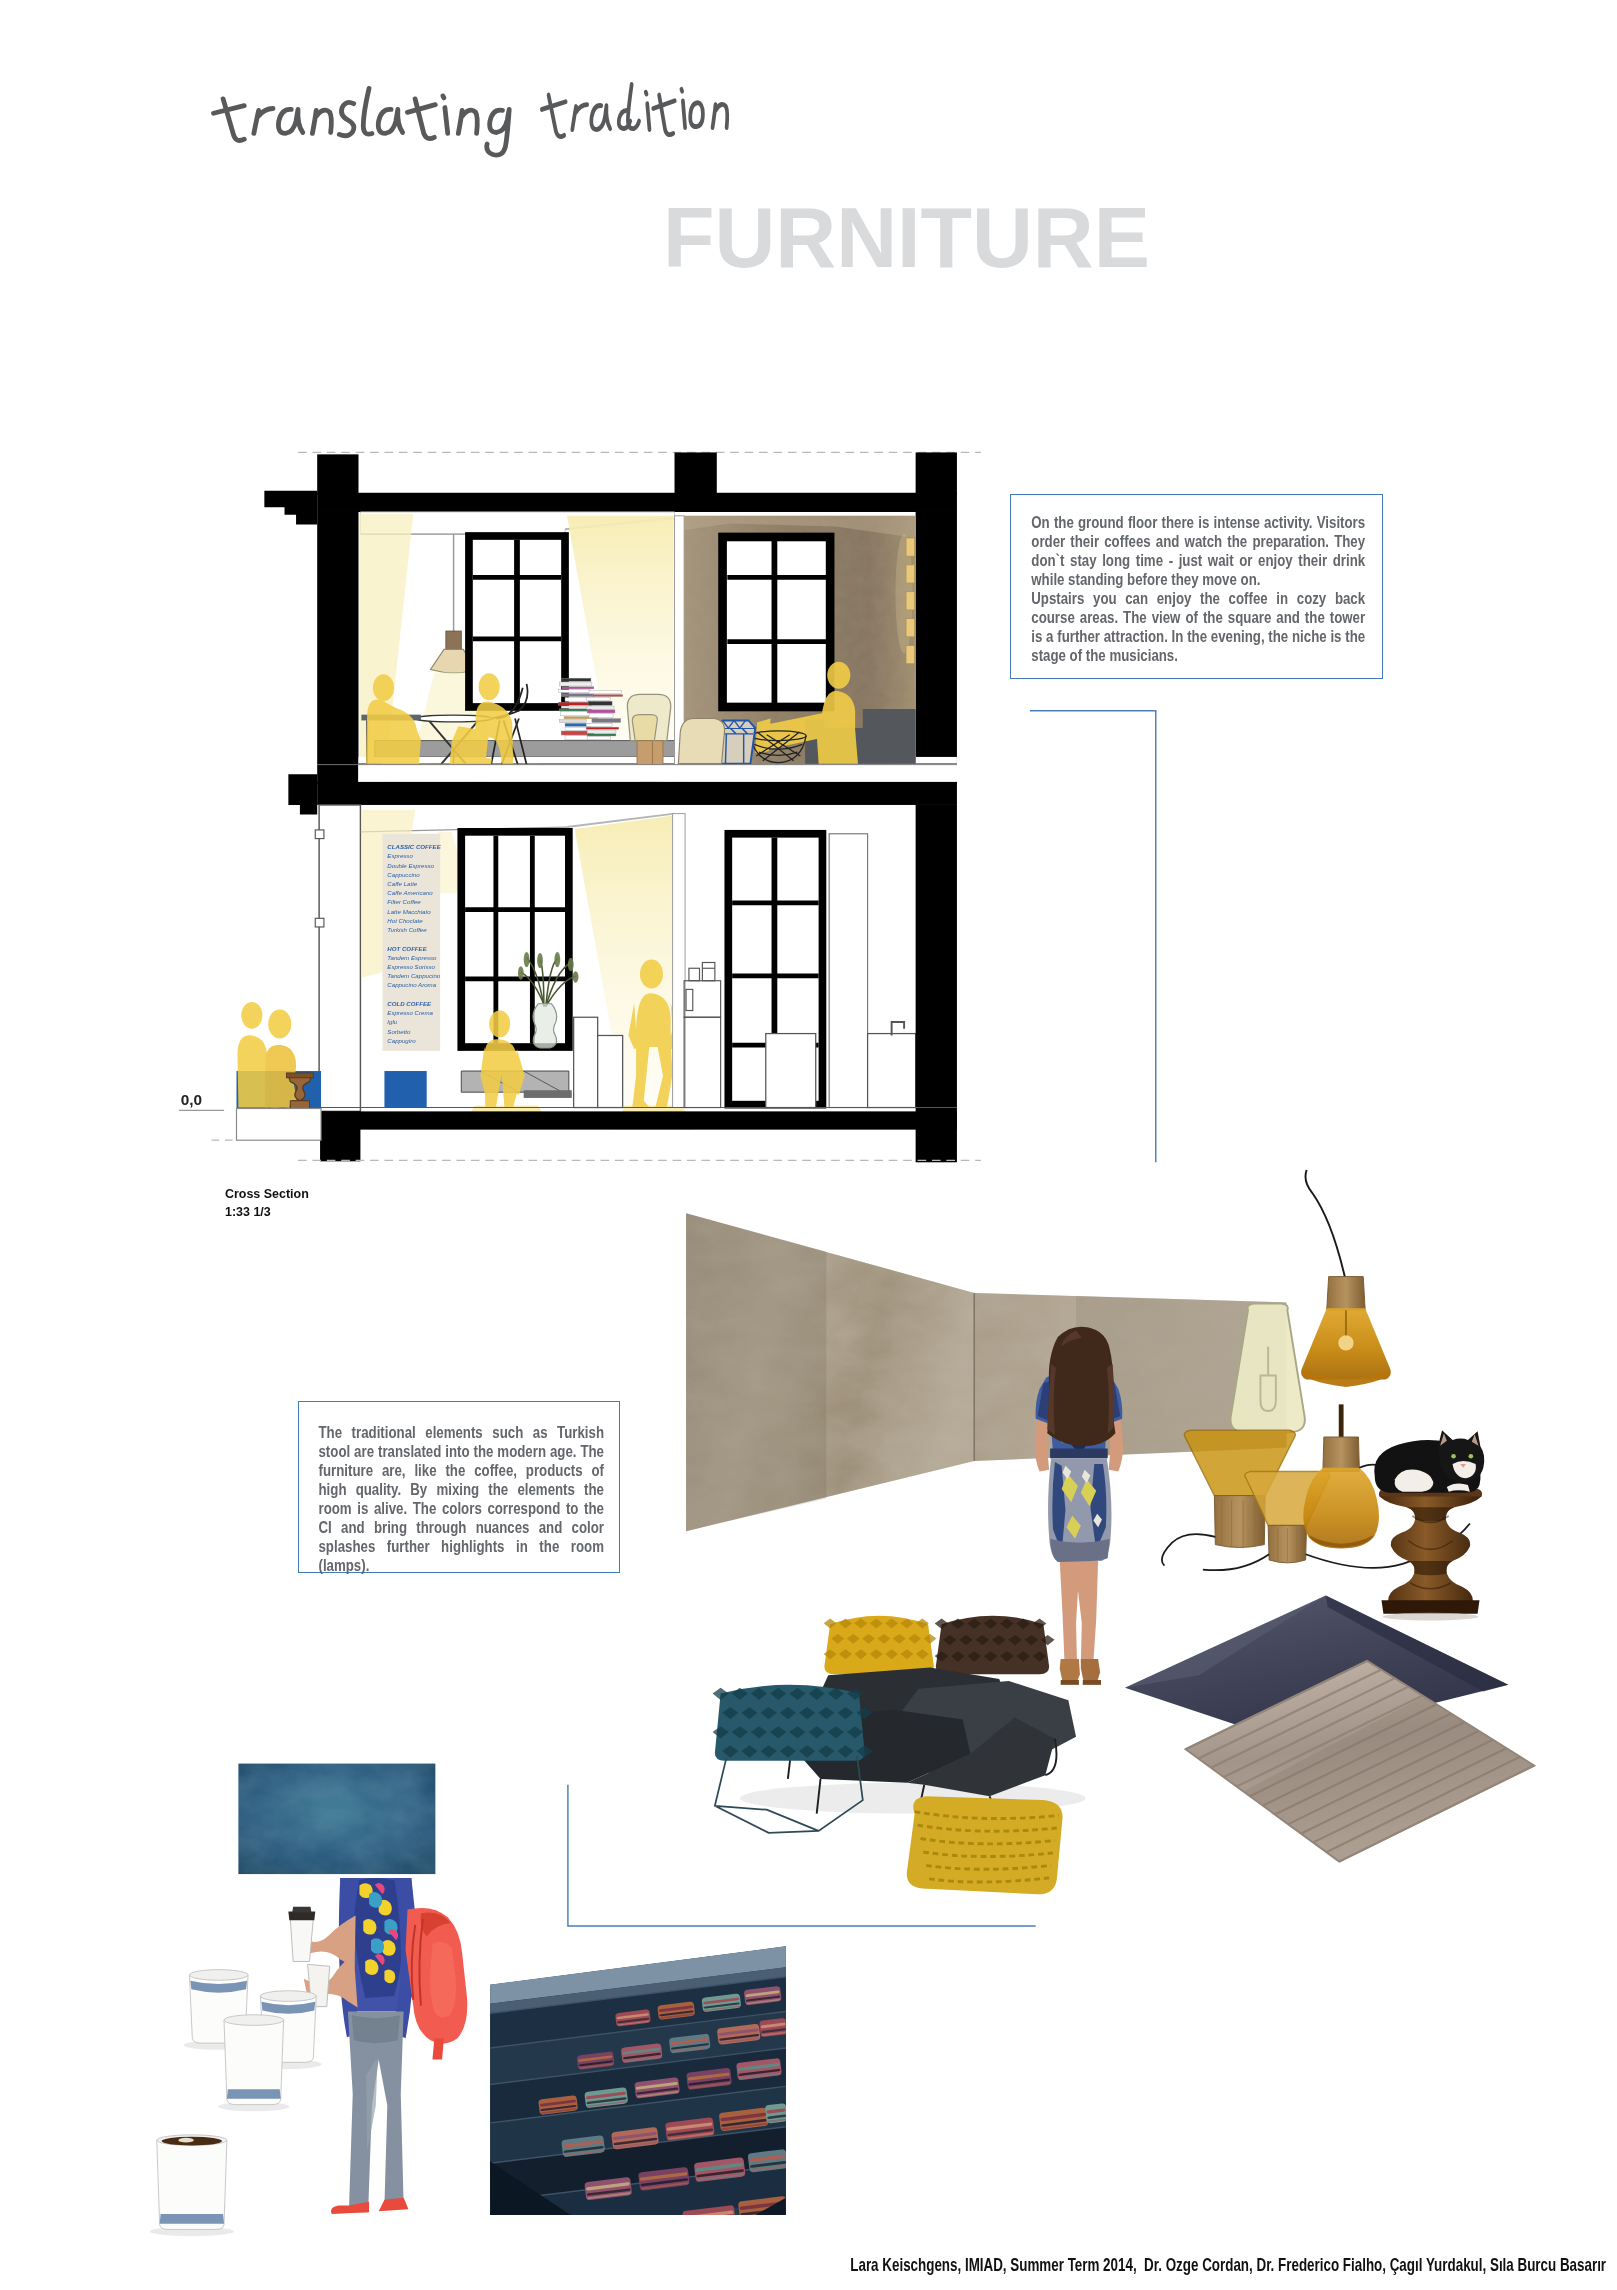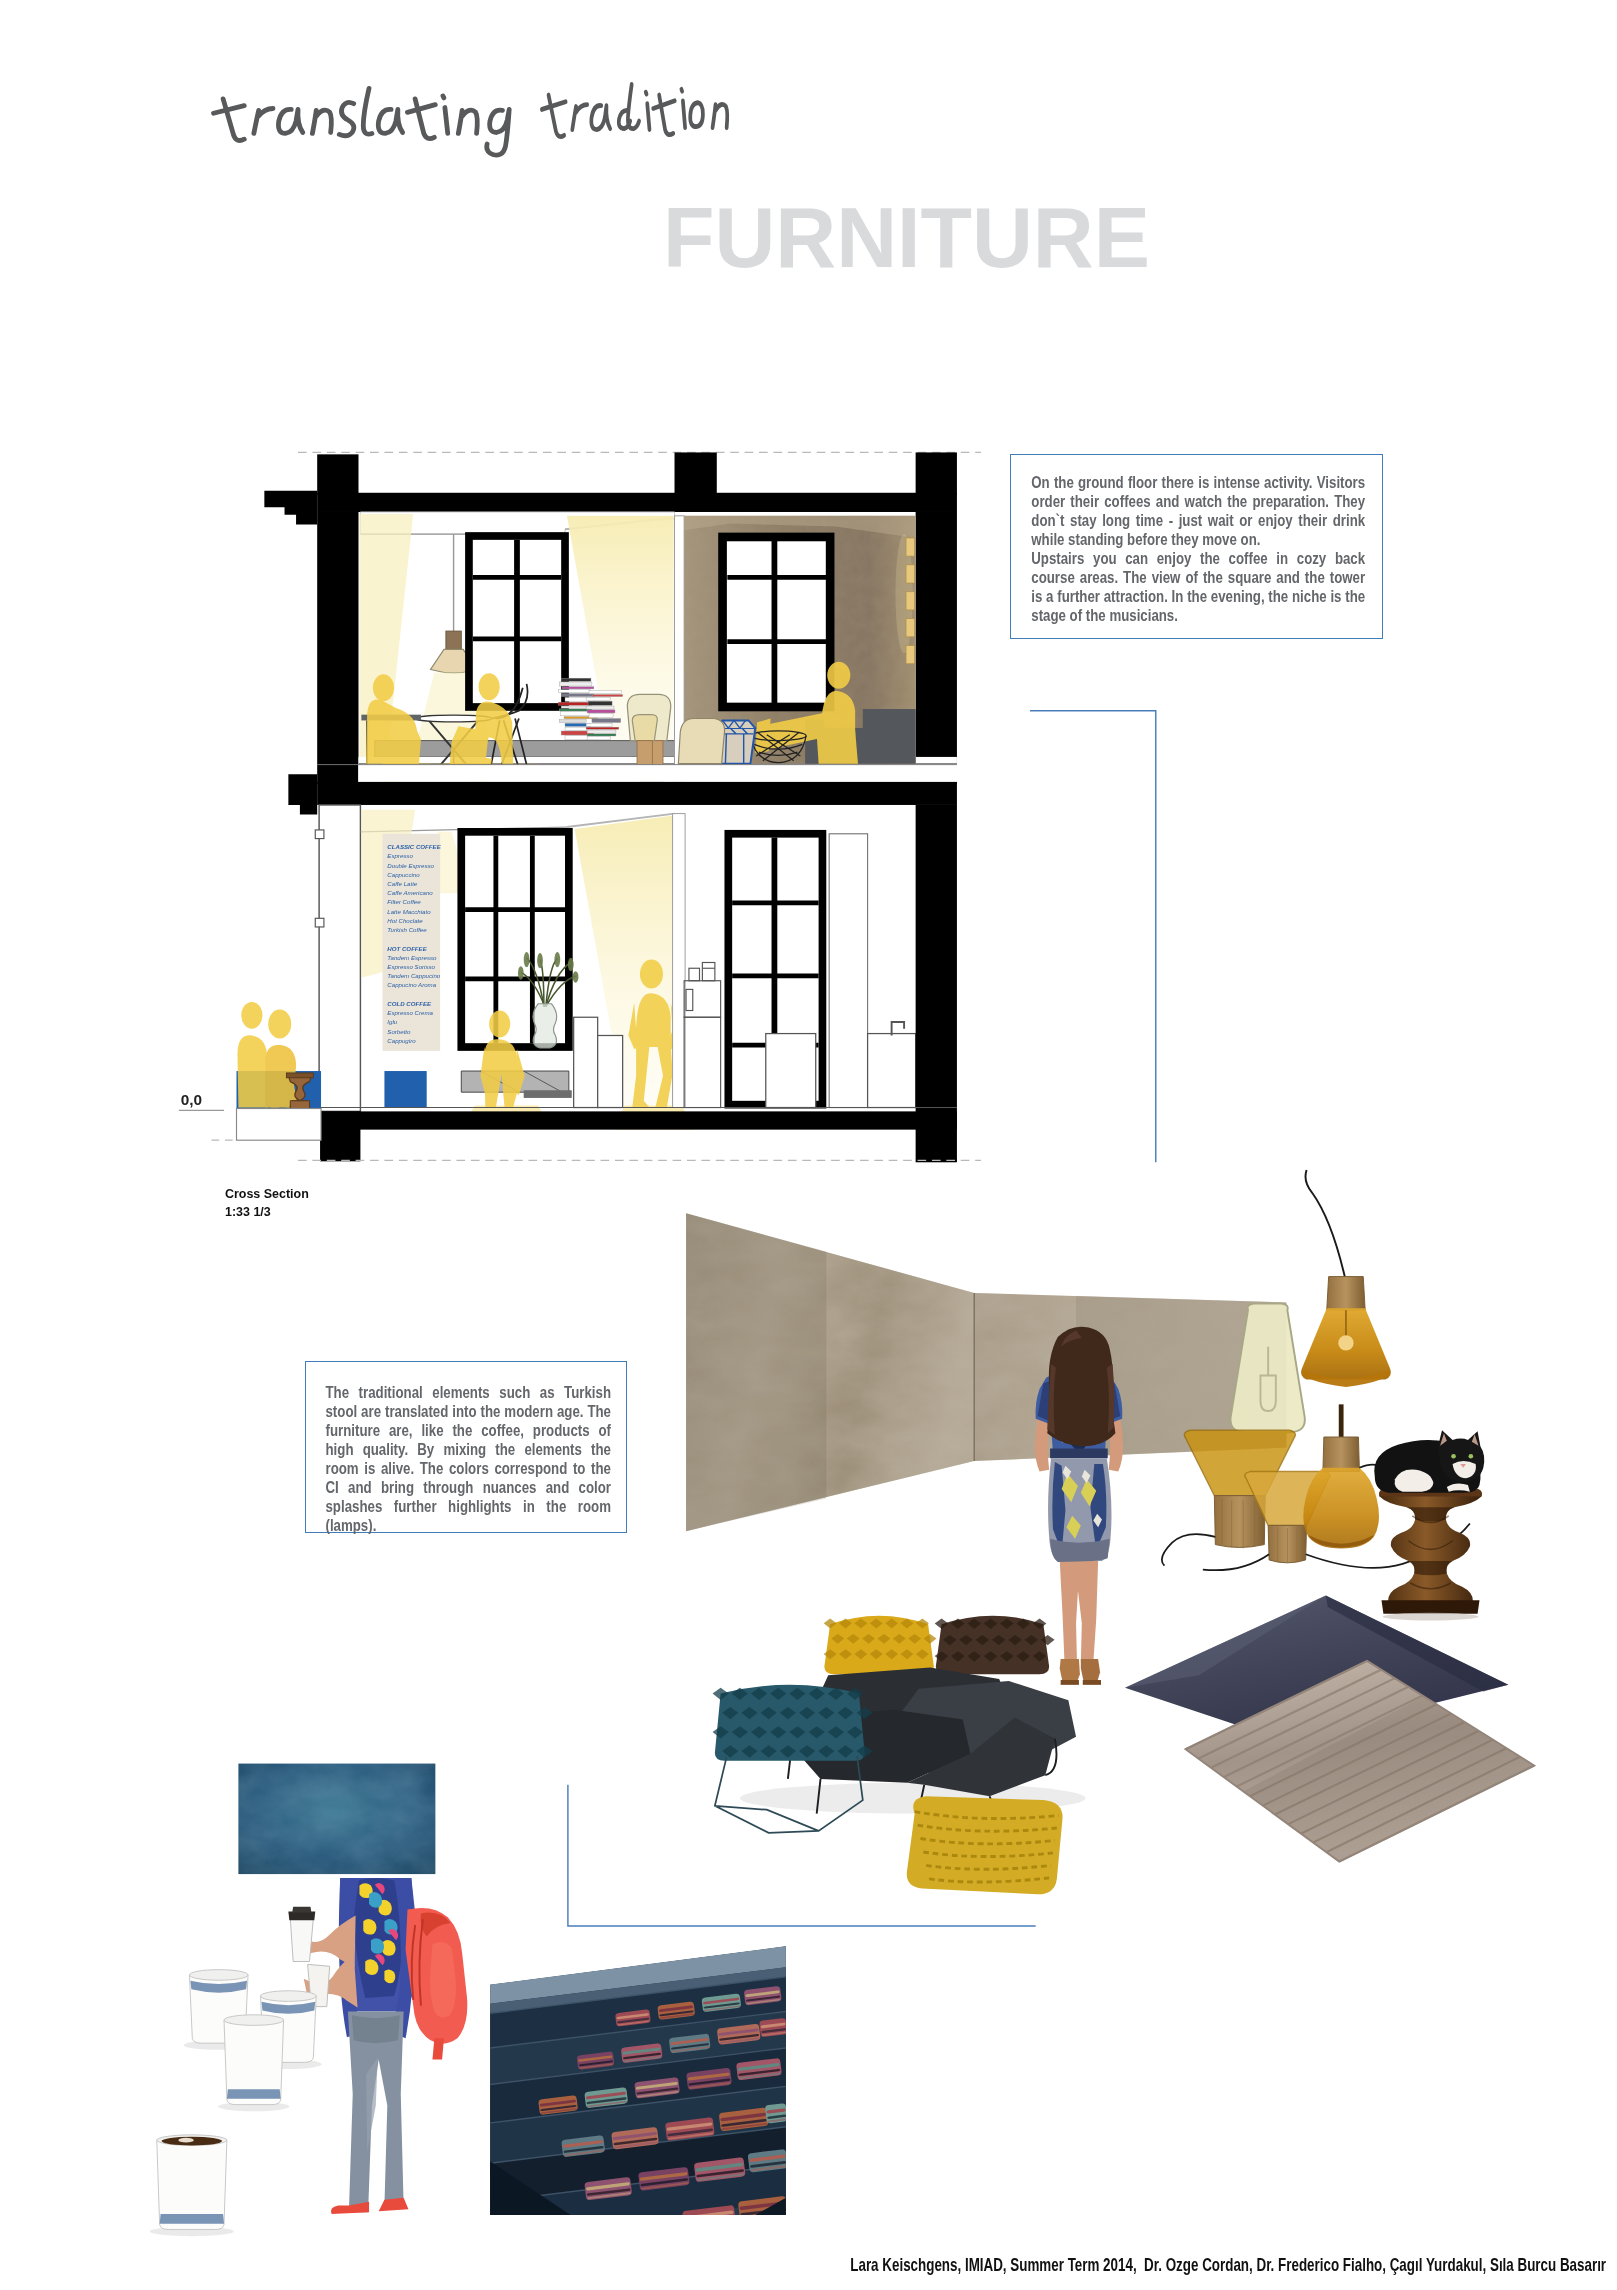--- a/index.html
+++ b/index.html
@@ -1,18 +1,18 @@
 <!DOCTYPE html>
 <html><head>
 <meta charset="utf-8">
 <style>
 html,body{margin:0;padding:0;background:#fff;}
 body{width:1618px;height:2290px;position:relative;font-family:"Liberation Sans",sans-serif;overflow:hidden;}
 .abs{position:absolute;}
-.tbox{position:absolute;border:1.9px solid #3f7cb8;}
+.tbox{position:absolute;border:1.9px solid #3f7cb8;margin-top:40px;}
 .tin{color:#63666a;font-size:17px;line-height:19px;text-align:justify;font-weight:bold;transform:scaleX(0.78);transform-origin:0 0;}
 </style>
 </head>
 <body>
 
 <div class="abs" style="left:663px;top:188px;font-size:86px;font-weight:bold;color:#d9dadc;transform:scaleX(0.98);transform-origin:0 0;">FURNITURE</div>
 
 <svg class="abs" style="left:0;top:0" width="788" height="192" viewBox="0 0 820 200">
 
 <g fill="none" stroke="#58595b" stroke-width="5" stroke-linecap="round" stroke-linejoin="round">
@@ -909,18 +909,18 @@
 
 <path d="M1072,740 L1203,740 L1203,1210" fill="none" stroke="#4a7ebb" stroke-width="1.5"></path>
 
 <path d="M591,1858 L591,2005 L1078,2005" fill="none" stroke="#4a7ebb" stroke-width="1.5"></path>
 </svg>
 
 <div class="tbox" style="left:1010px;top:454px;width:371px;height:183px;">
 <div class="tin" style="width:428px;padding:18px 26px;">On the ground floor there is intense activity. Visitors order their coffees and watch the preparation. They don`t stay long time - just wait or enjoy their drink while standing before they move on.<br>Upstairs you can enjoy the coffee in cozy back course areas. The view of the square and the tower is a further attraction. In the evening, the niche is the stage of the musicians.</div>
   </div>
 
-<div class="tbox" style="left:305px;top:1361px;width:320px;height:170px;">
+<div class="tbox" style="left:298px;top:1361px;width:320px;height:170px;">
 <div class="tin" style="width:366px;padding:21px 25px;">The traditional elements such as Turkish stool are translated into the modern age. The furniture are, like the coffee, products of high quality. By mixing the elements the room is alive. The colors correspond to the CI and bring through nuances and color splashes further highlights in the room (lamps).</div>
   </div>
 
 <div class="abs" style="right:11.5px;top:2254px;font-size:19px;font-weight:bold;color:#111;transform:scaleX(0.705);transform-origin:100% 0;white-space:nowrap;">Lara Keischgens, IMIAD, Summer Term 2014,&nbsp; Dr. Ozge Cordan, Dr. Frederico Fialho, Çagıl Yurdakul, Sıla Burcu Basarır</div>
 
 
 </body></html>

